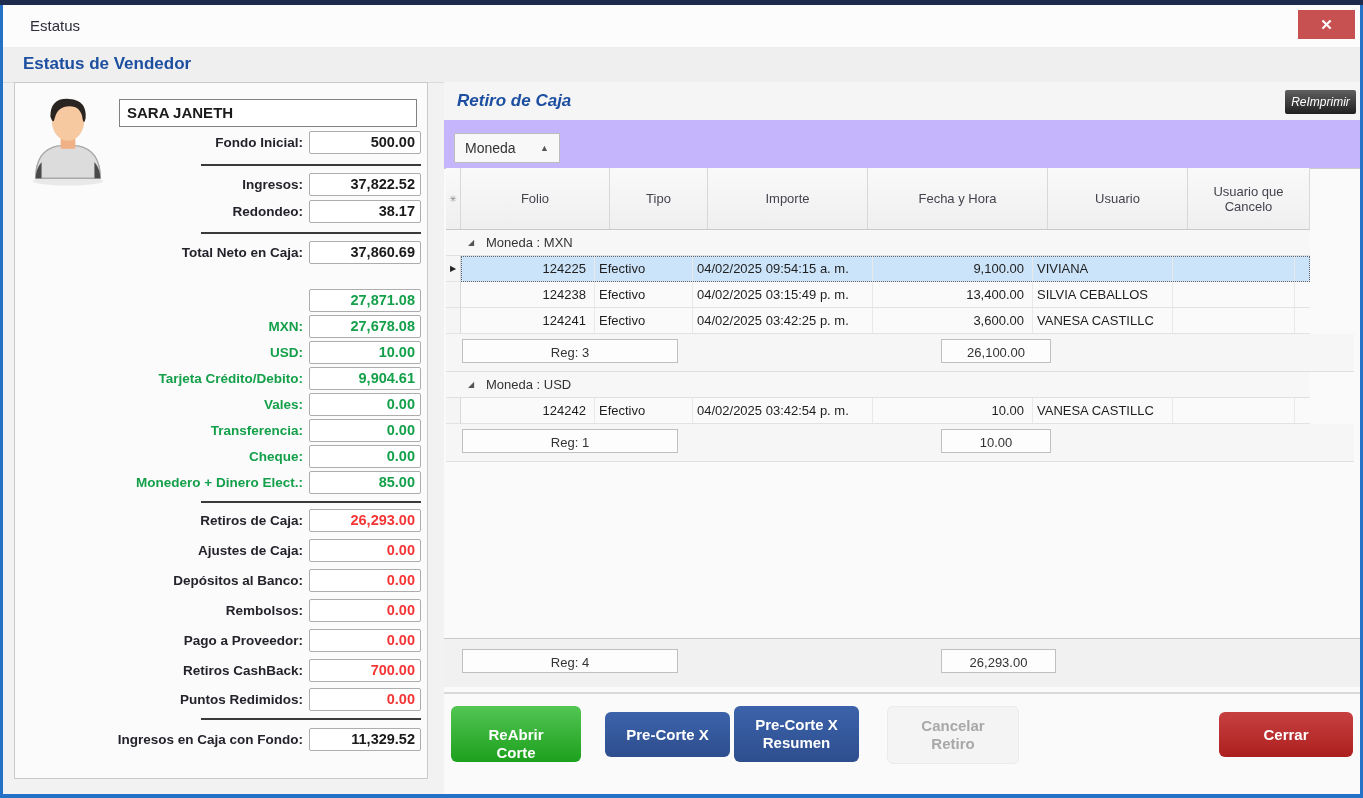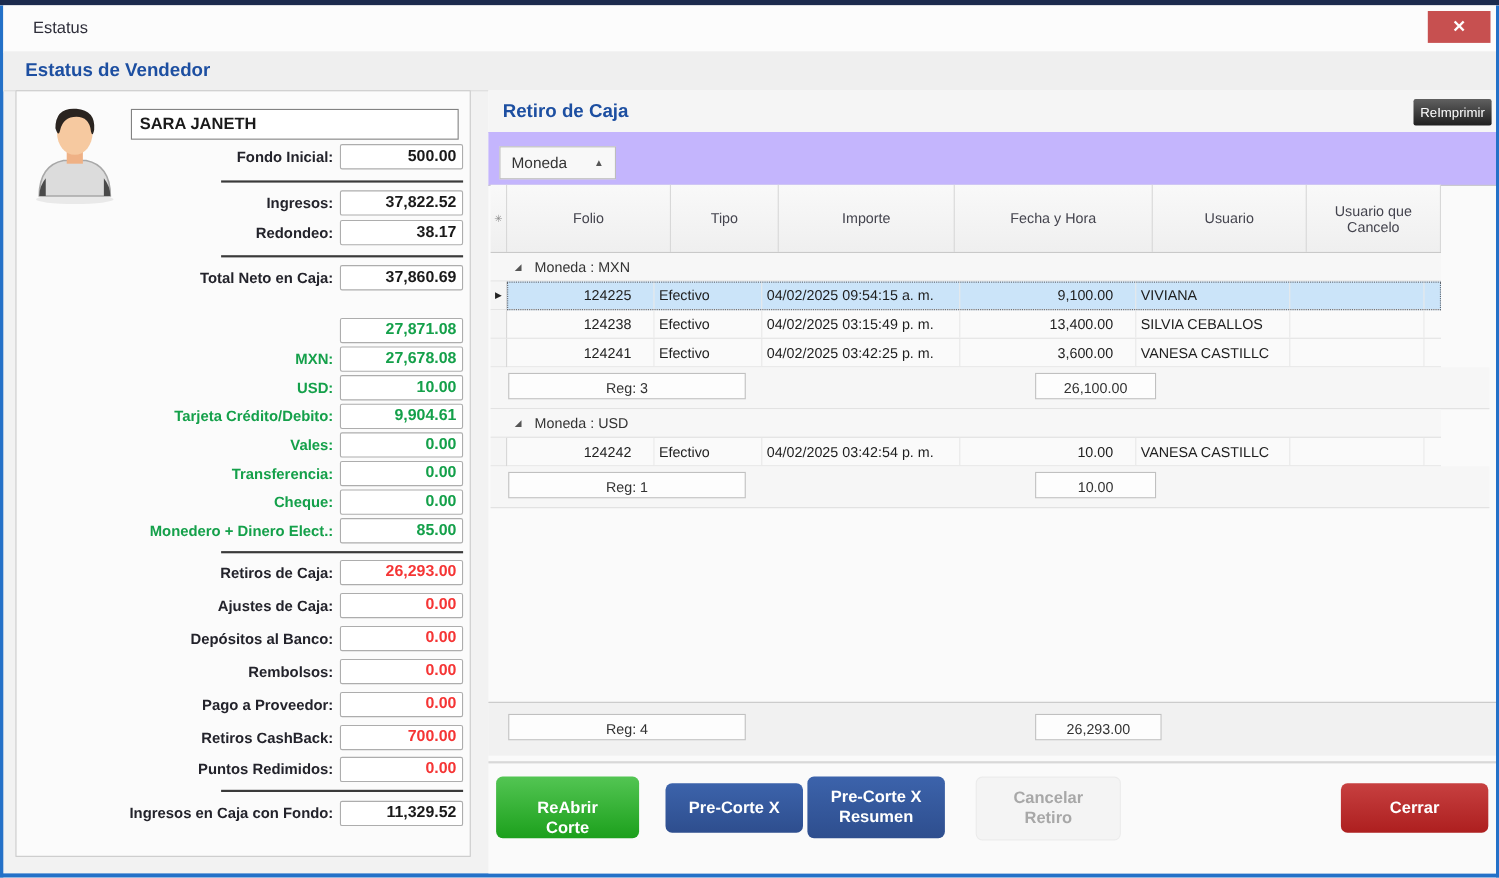--- a/index.html
+++ b/index.html
@@ -27,21 +27,21 @@
                color:#23232b;line-height:23px;}
   .field-box{position:absolute;left:294px;width:112px;height:23px;background:#fff;border:1px solid #adadad;
              border-radius:2px;box-sizing:border-box;text-align:right;font-size:14.5px;font-weight:bold;
              line-height:21px;padding-right:5px;color:#1a1a1a;}
   .fr-green .field-label,.fr-green .field-box{color:#14a04a;}
   .fr-red .field-box{color:#f53535;}
   .divider{position:absolute;left:186px;width:220px;height:2px;background:#3a3a3a;}
 
   
   .right-panel{position:absolute;left:441px;top:77px;right:0;bottom:0;background:#fafafa;}
-  .rp-header{position:absolute;left:0;right:0;top:0;height:38px;background:#f5f5f5;border-bottom:1px solid #d5d5d5;}
+  .rp-header{position:absolute;left:0;right:0;top:0;height:38px;background:#f5f5f5;border-bottom:1px solid #d5d5d5;font-style:italic;}
   .rp-title{position:absolute;left:13px;top:0;line-height:37px;font-size:17px;font-weight:bold;color:#1d4fa1;}
   .reprint-btn{position:absolute;right:4px;top:8px;width:71px;height:24px;border-radius:2px;
                background:linear-gradient(#606060,#1f1f1f);color:#fff;font-size:12px;text-align:center;
                line-height:24px;cursor:pointer;}
   .group-panel{position:absolute;left:0;right:0;top:38px;height:48px;background:#c4b5fd;border-bottom:1px solid #cacaca;}
   .group-chip{position:absolute;left:10px;top:13px;width:106px;height:30px;background:#f8f8f8;border:1px solid #bdbdbd;
               box-sizing:border-box;font-size:14px;color:#333;line-height:28px;padding-left:10px;cursor:pointer;}
   .group-chip .sort{position:absolute;right:10px;top:0;line-height:28px;font-size:9px;color:#555;}
 
   
@@ -51,21 +51,21 @@
   .ghead .hc{border-right:1px solid #d8d8d8;display:flex;align-items:center;justify-content:center;
              font-size:13px;color:#44444e;text-align:center;box-sizing:border-box;cursor:pointer;}
   .c-ind{width:15px;}.c-folio{width:149px;}.c-tipo{width:98px;}.c-fecha{width:180px;}
   .c-imp{width:160px;}.c-usr{width:140px;}.c-can{width:122px;}
   .hind{font-size:9px;color:#8a8a8a;}
   .grow{position:absolute;left:0;width:864px;height:26px;display:flex;font-size:13px;color:#1e1e1e;}
   .ind{width:15px;background:#f5f5f5;border-right:1px solid #d8d8d8;border-bottom:1px solid #e3e3e3;
        box-sizing:border-box;text-align:center;line-height:26px;font-size:8px;color:#222;}
   .cells{display:flex;flex:1;border-bottom:1px solid #e3e3e3;box-sizing:border-box;}
   .cells .dc{border-right:1px solid #e9e9e9;box-sizing:border-box;line-height:25px;white-space:nowrap;overflow:hidden;}
-  .num{text-align:right;padding-right:20px;}
+  .num{text-align:right;padding-right:8px;}
   .txt{padding-left:4px;}
   .cells.sel{background:#cbe4f9;outline:1px dotted #60646c;outline-offset:-1px;}
   .grouprow{position:absolute;left:0;width:864px;height:26px;background:#f7f7f7;border-bottom:1px solid #e0e0e0;
             box-sizing:border-box;font-size:13px;color:#333;line-height:25px;}
   .grouprow .tri{position:absolute;left:22px;top:0;font-size:8px;color:#555;line-height:25px;}
   .grouprow .glabel{position:absolute;left:40px;top:0;}
   .gfooter{position:absolute;left:0;width:908px;height:38px;background:#f6f6f6;border-bottom:1px solid #e0e0e0;box-sizing:border-box;}
   .sumbox{position:absolute;height:24px;background:#fdfdfd;border:1px solid #c0c0c0;box-sizing:border-box;
           font-size:13px;color:#333;text-align:center;line-height:26px;}
   .footer-fixed{position:absolute;left:0;right:0;background:#f1f1f1;border-top:1px solid #c8c8c8;height:48px;}

